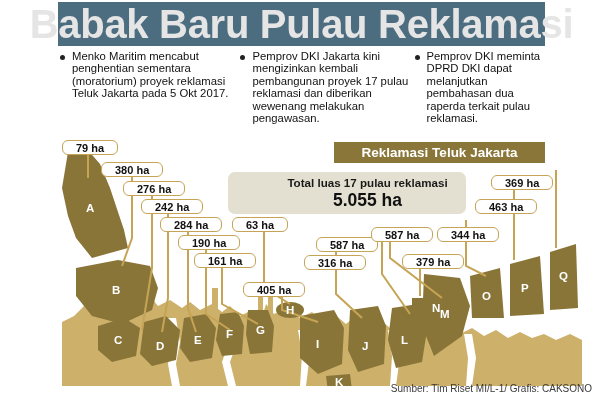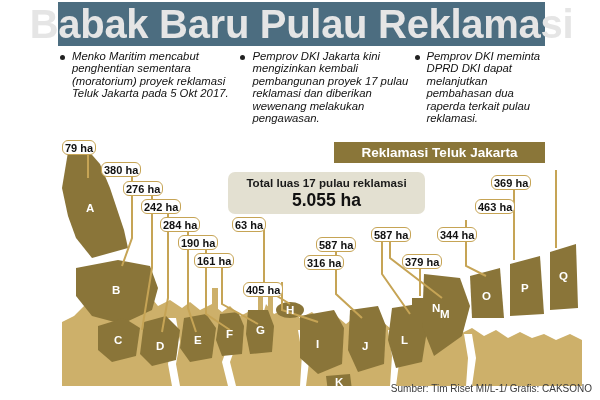--- a/index.html
+++ b/index.html
@@ -18,21 +18,21 @@
     display:flex;align-items:center;justify-content:center;
   }
   .header-title{
     color:#e5e5e5;font-size:40px;font-weight:bold;letter-spacing:-0.3px;
     white-space:nowrap;
   }
 
   
   .bullets{
     position:absolute;left:60px;top:50px;width:485px;
-    display:flex;gap:0;font-style:italic;
+    display:flex;gap:0;
   }
   .bullet-col{position:relative;padding-left:12px;}
   .bullet-col.c0{width:182px;}
   .bullet-col.c1{width:175px;}
   .bullet-col.c2{width:128px;}
   .bullet-dot{
     position:absolute;left:0px;top:5px;width:5px;height:5px;
     border-radius:50%;background:#222222;
   }
   .bullet-text{
@@ -47,33 +47,33 @@
   .banner{
     position:absolute;left:334px;top:142px;width:211px;height:21px;
     background:#8a7639;display:flex;align-items:center;justify-content:center;
   }
   .banner-text{color:#ffffff;font-size:13.5px;font-weight:bold;white-space:nowrap;}
 
   
   .total-box{
     position:absolute;left:228px;top:172px;width:197px;height:42px;
     background:#e3e0d1;border-radius:7px;
-    display:flex;flex-direction:column;align-items:center;justify-content:center;
+    display:flex;flex-direction:column;align-items:center;justify-content:center;padding-left:41px;
   }
   .total-label{font-size:11.6px;font-weight:bold;color:#1a1a1a;white-space:nowrap;}
   .total-value{font-size:17.5px;font-weight:bold;color:#111111;margin-top:1px;}
 
   
   .callout{
     position:absolute;
     background:#ffffff;
     border:1.6px solid #c6a455;
     border-radius:6px;
     height:15px;
-    padding:0 2px;
+    padding:0 13px;
     display:flex;align-items:center;justify-content:center;
     font-size:11px;font-weight:bold;color:#111111;
     white-space:nowrap;
     box-sizing:border-box;
     z-index:6;
   }
 
   
   .isle-letter{
     position:absolute;color:#ffffff;font-size:11.5px;font-weight:bold;

